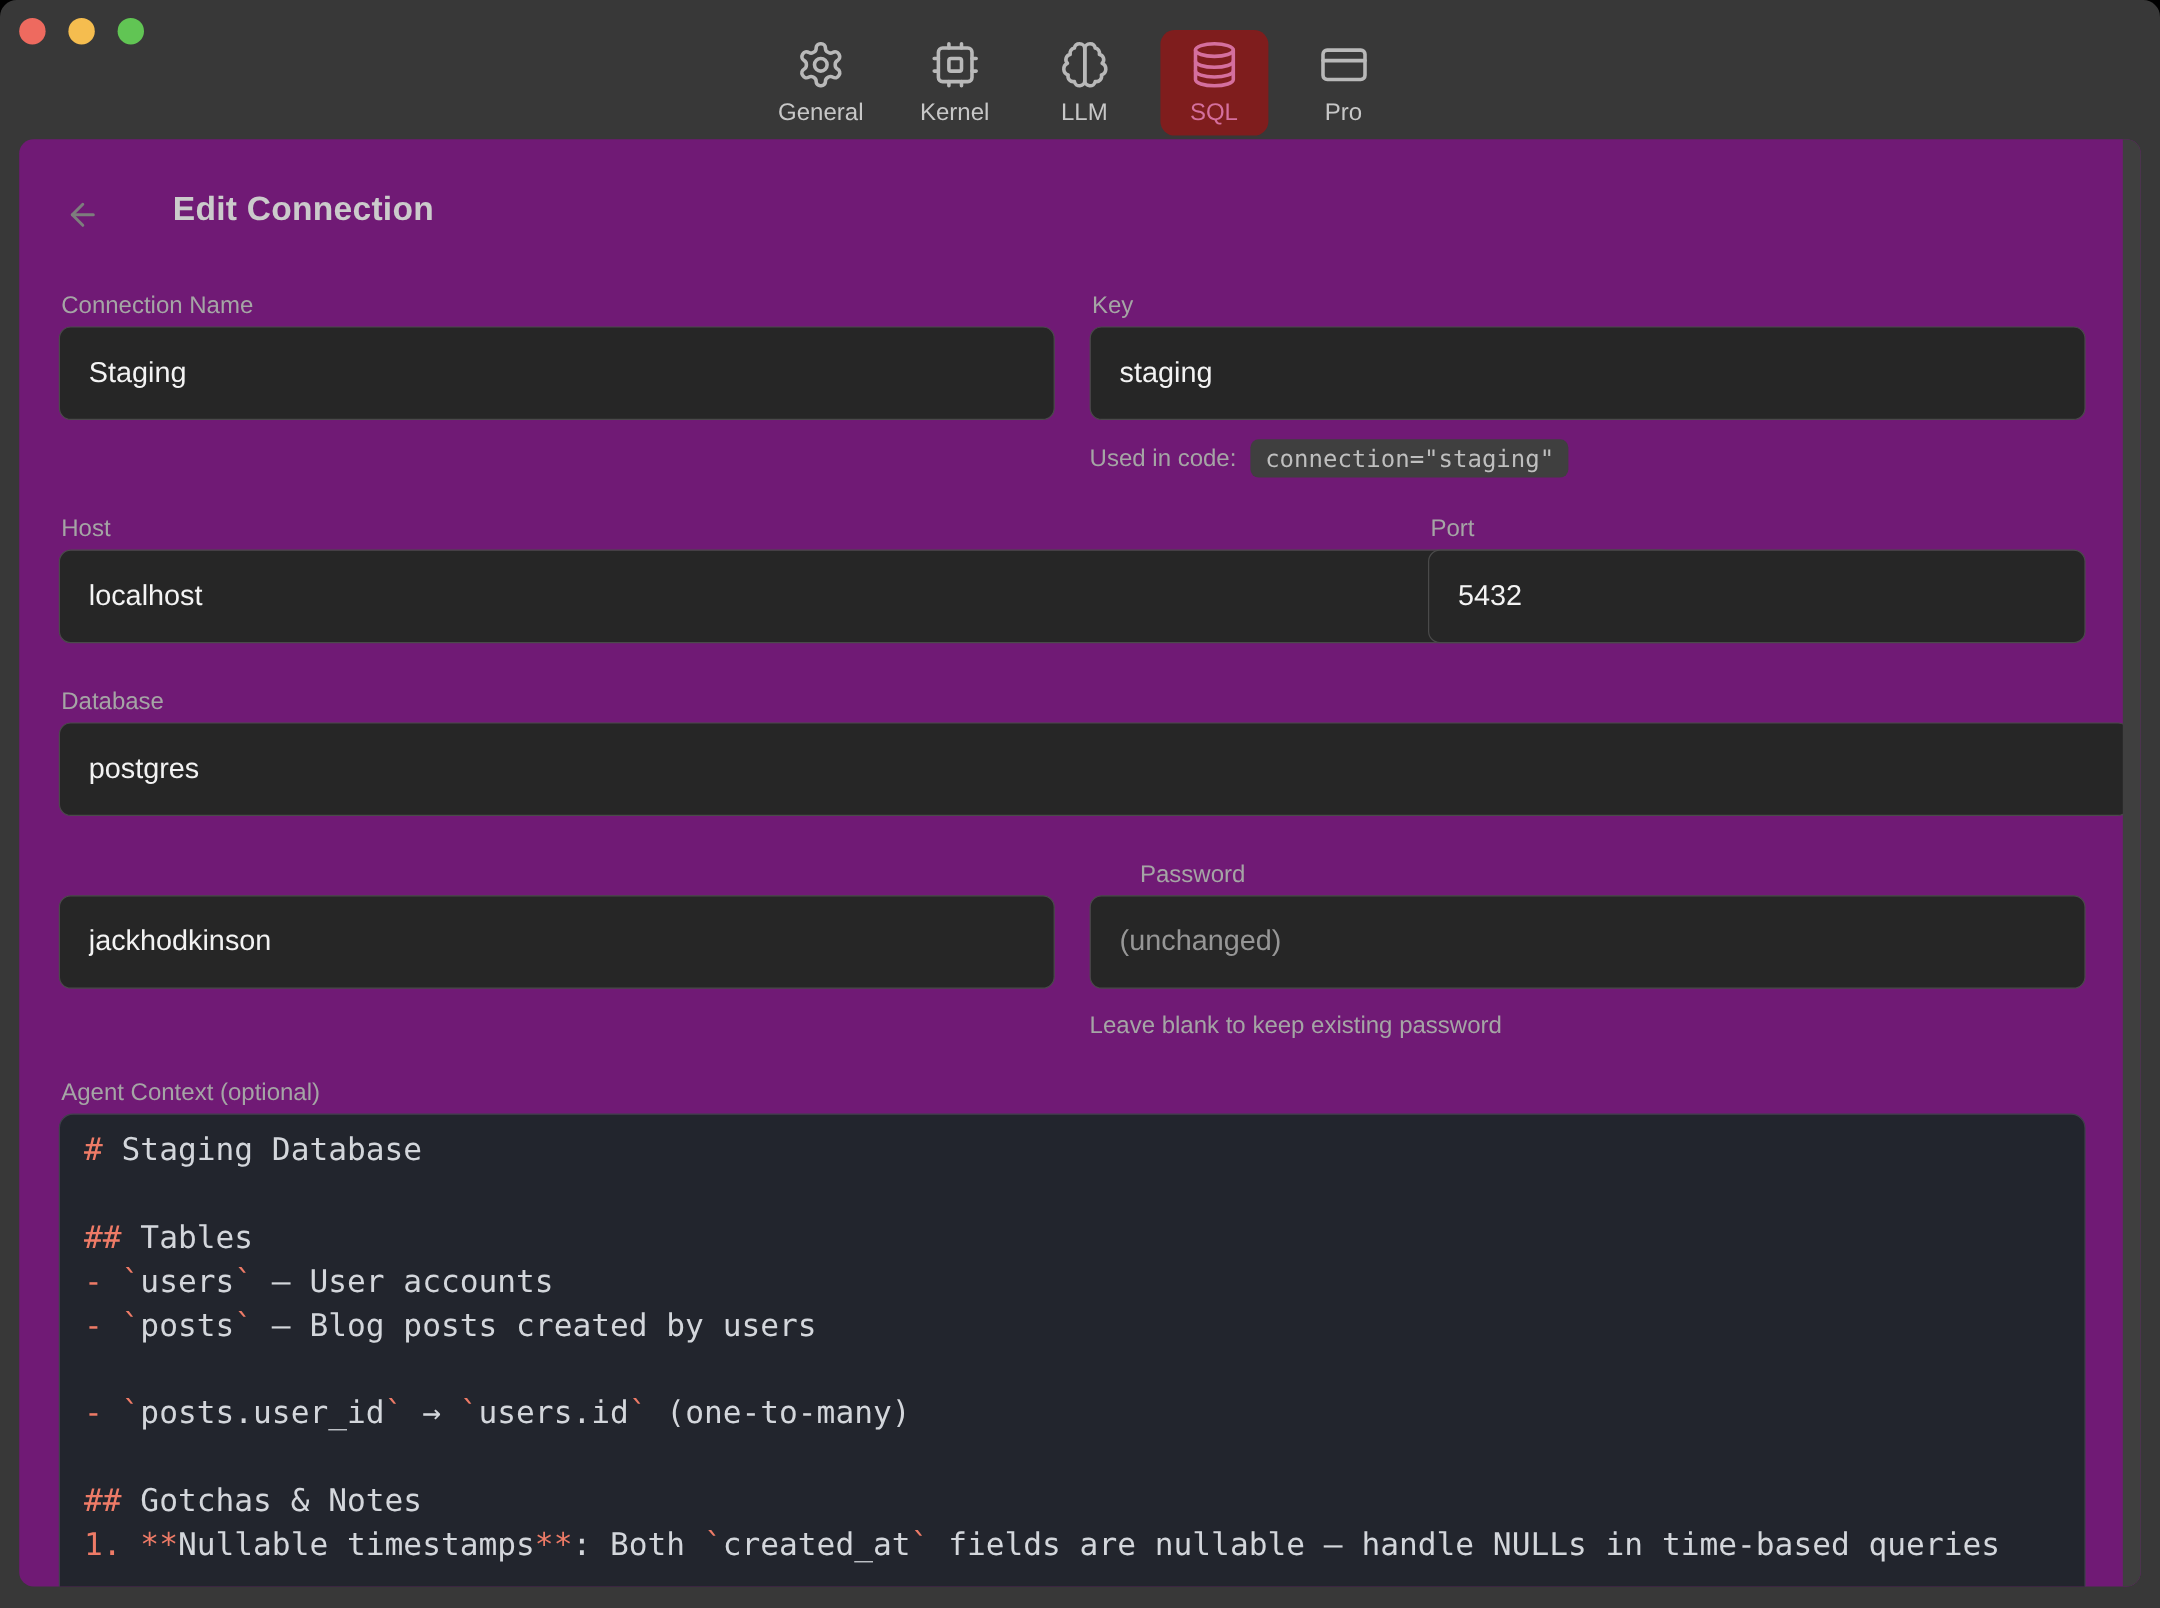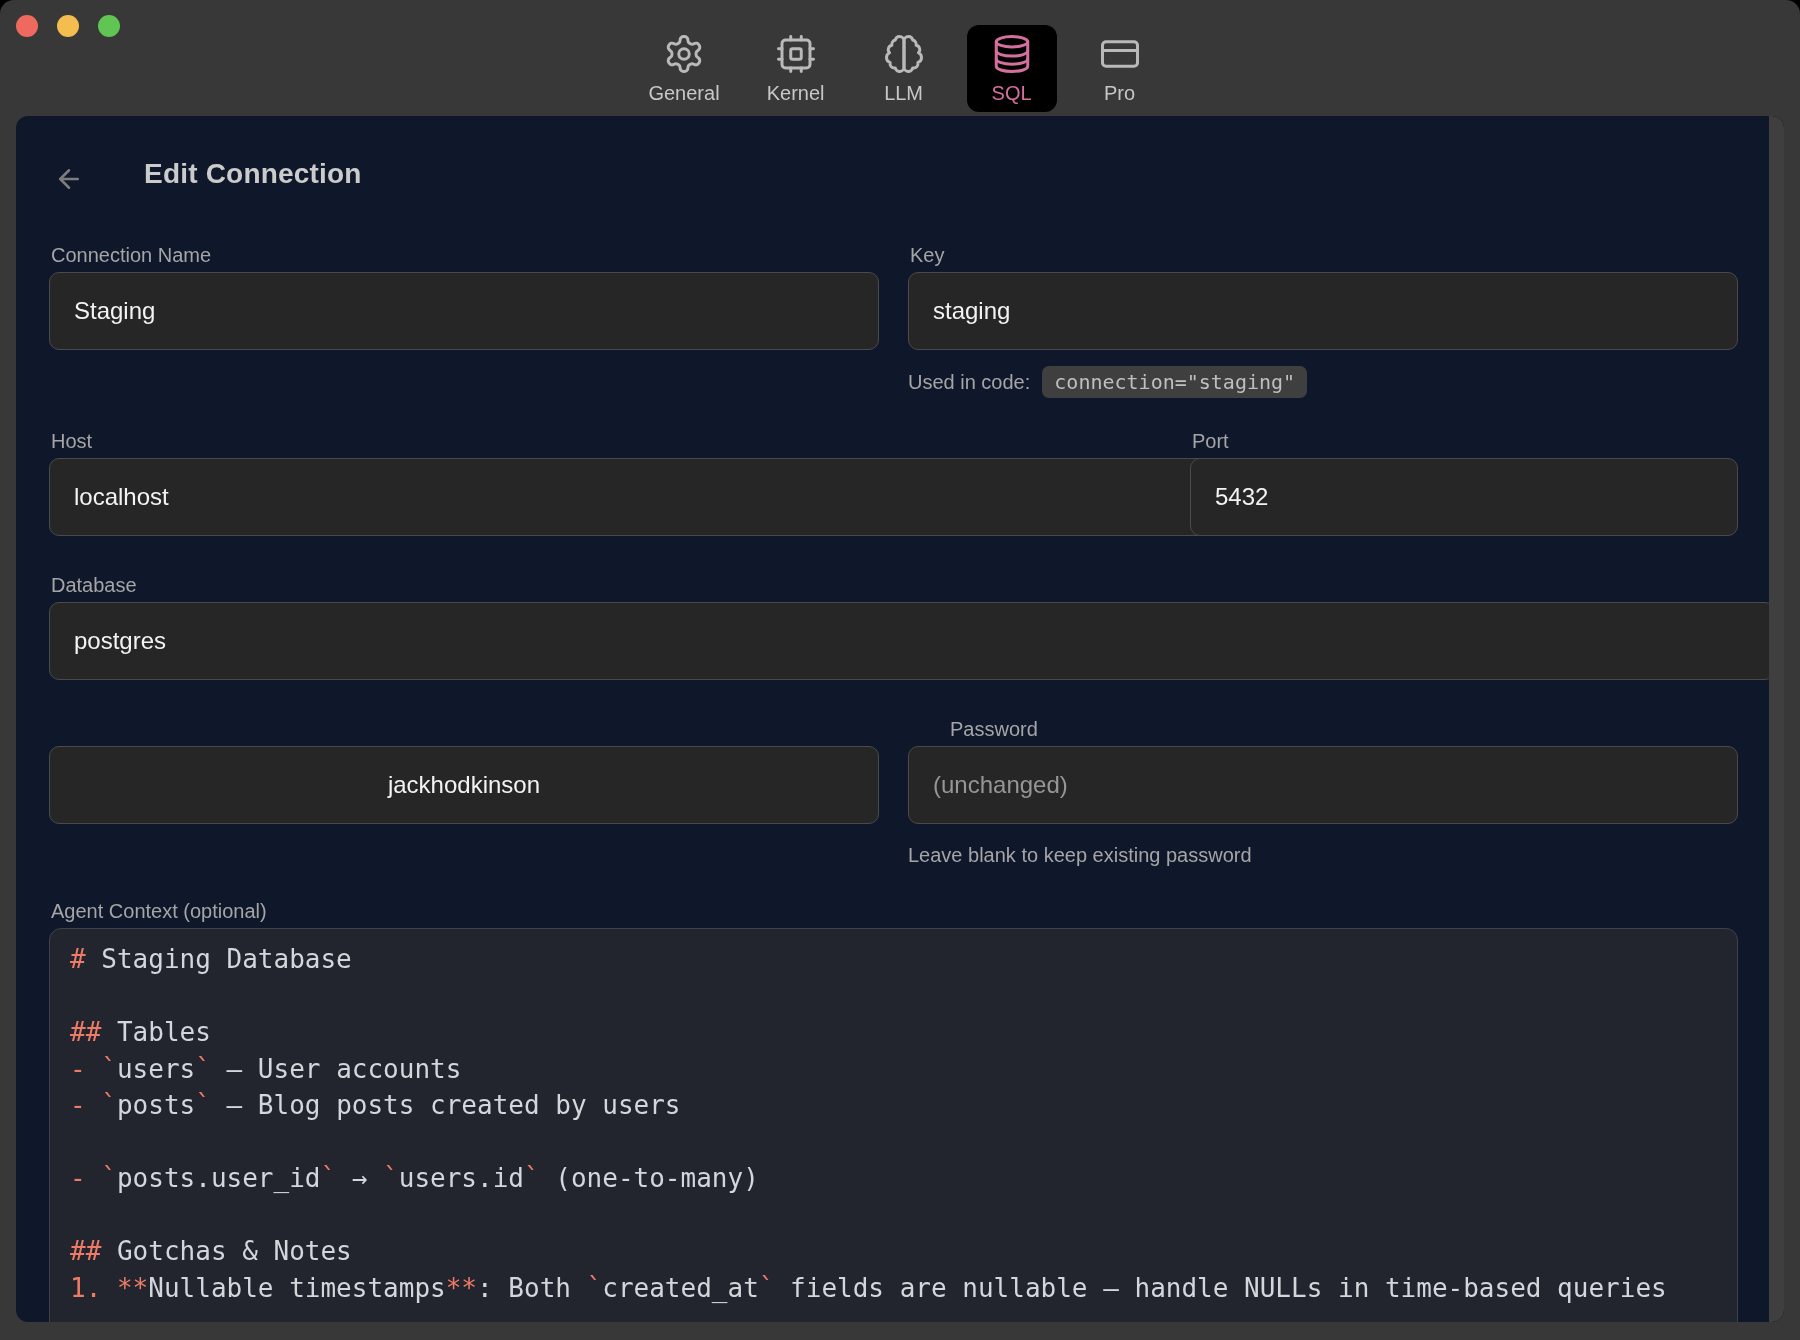--- a/index.html
+++ b/index.html
@@ -12,26 +12,26 @@
   .traffic{position:absolute;top:15px;left:16px;display:flex;gap:19px;}
   .light{width:22px;height:22px;border-radius:50%;}
   .light.red{background:#ee6a5f;}
   .light.yellow{background:#f5bd4f;}
   .light.green{background:#61c554;}
   
   .toolbar{display:flex;justify-content:center;align-items:flex-start;padding-top:25px;gap:18px;}
   .tab{display:flex;flex-direction:column;align-items:center;gap:3px;
        padding:8px 13px;border-radius:12px;color:#b9b9b9;min-width:64px;cursor:default;}
   .tab .tab-label{font-size:20px;color:#c7c7c7;line-height:1.1;}
-  .tab.active{background:#000000;color:#d56f9e;justify-content:space-between;}
+  .tab.active{background:#7f1d1d;color:#d56f9e;justify-content:space-between;}
   .tab.active .tab-label{color:#d56f9e;}
   .tab svg{width:42px;height:42px;stroke:currentColor;fill:none;stroke-width:1.7;stroke-linecap:round;stroke-linejoin:round;}
   
   .panel{position:absolute;left:16px;right:16px;top:116px;bottom:18px;
-         background:#0f172a;border-radius:12px;overflow:hidden;}
+         background:#701a75;border-radius:12px;overflow:hidden;}
   .scroll-track{position:absolute;right:0;top:0;bottom:0;width:15px;background:#3f3f3f;border-radius:0 12px 12px 0;}
   .back-btn{position:absolute;left:30px;top:46px;width:46px;height:36px;color:#7d7d7d;background:none;border:none;padding:0;}
   .back-btn svg{width:38px;height:30px;stroke:currentColor;fill:none;stroke-width:2;stroke-linecap:round;stroke-linejoin:round;}
   .page-title{position:absolute;left:128px;top:42px;font-size:28px;font-weight:bold;color:#cbcbcb;letter-spacing:.2px;}
   .f-label{position:absolute;font-size:20px;color:#a5a5a5;}
   .f-input{position:absolute;height:78px;background:#262626;border:1px solid #4a4a4a;border-radius:10px;
            color:#f3f3f3;font-size:24px;padding:0 24px;box-sizing:border-box;outline:none;
            font-family:"Liberation Sans",sans-serif;}
   .f-input::placeholder{color:#969696;}
   .hint-row{position:absolute;display:flex;align-items:center;gap:12px;font-size:20px;color:#a5a5a5;}
@@ -134,21 +134,21 @@
     <div class="f-label" style="left:35px;top:314px;">Host</div>
     <input class="f-input" style="left: 33px; top: 342px; width: 1346px;" type="text" value="localhost">
 
     <div class="f-label" style="left:1176px;top:314px;">Port</div>
     <input class="f-input" style="left: 1174px; top: 342px; width: 548px;" type="text" value="5432">
 
     <div class="f-label" style="left:35px;top:458px;">Database</div>
     <input class="f-input" style="left: 33px; top: 486px; width: 1726px;" type="text" value="postgres">
 
     <div class="f-label" style="left:35px;top:628px;margin-top:37px;">Username</div>
-    <input class="f-input" style="left: 33px; top: 630px; width: 830px; text-align: center;" type="text" value="jackhodkinson">
+    <input class="f-input" style="left: 33px; top: 630px; width: 830px;" type="text" value="jackhodkinson">
 
     <div class="f-label" style="left:894px;top:602px;margin-left:40px;">Password</div>
     <input class="f-input" style="left: 892px; top: 630px; width: 830px;" type="text" placeholder="(unchanged)">
 
     <div class="helper" style="left:892px;top:728px;">Leave blank to keep existing password</div>
 
     <div class="f-label" style="left:35px;top:784px;">Agent Context (optional)</div>
     <div class="editor">
         <div class="code-line"><span class="accent">#</span><span class="plain"> Staging Database</span></div>
         <div class="code-line">&nbsp;</div>

